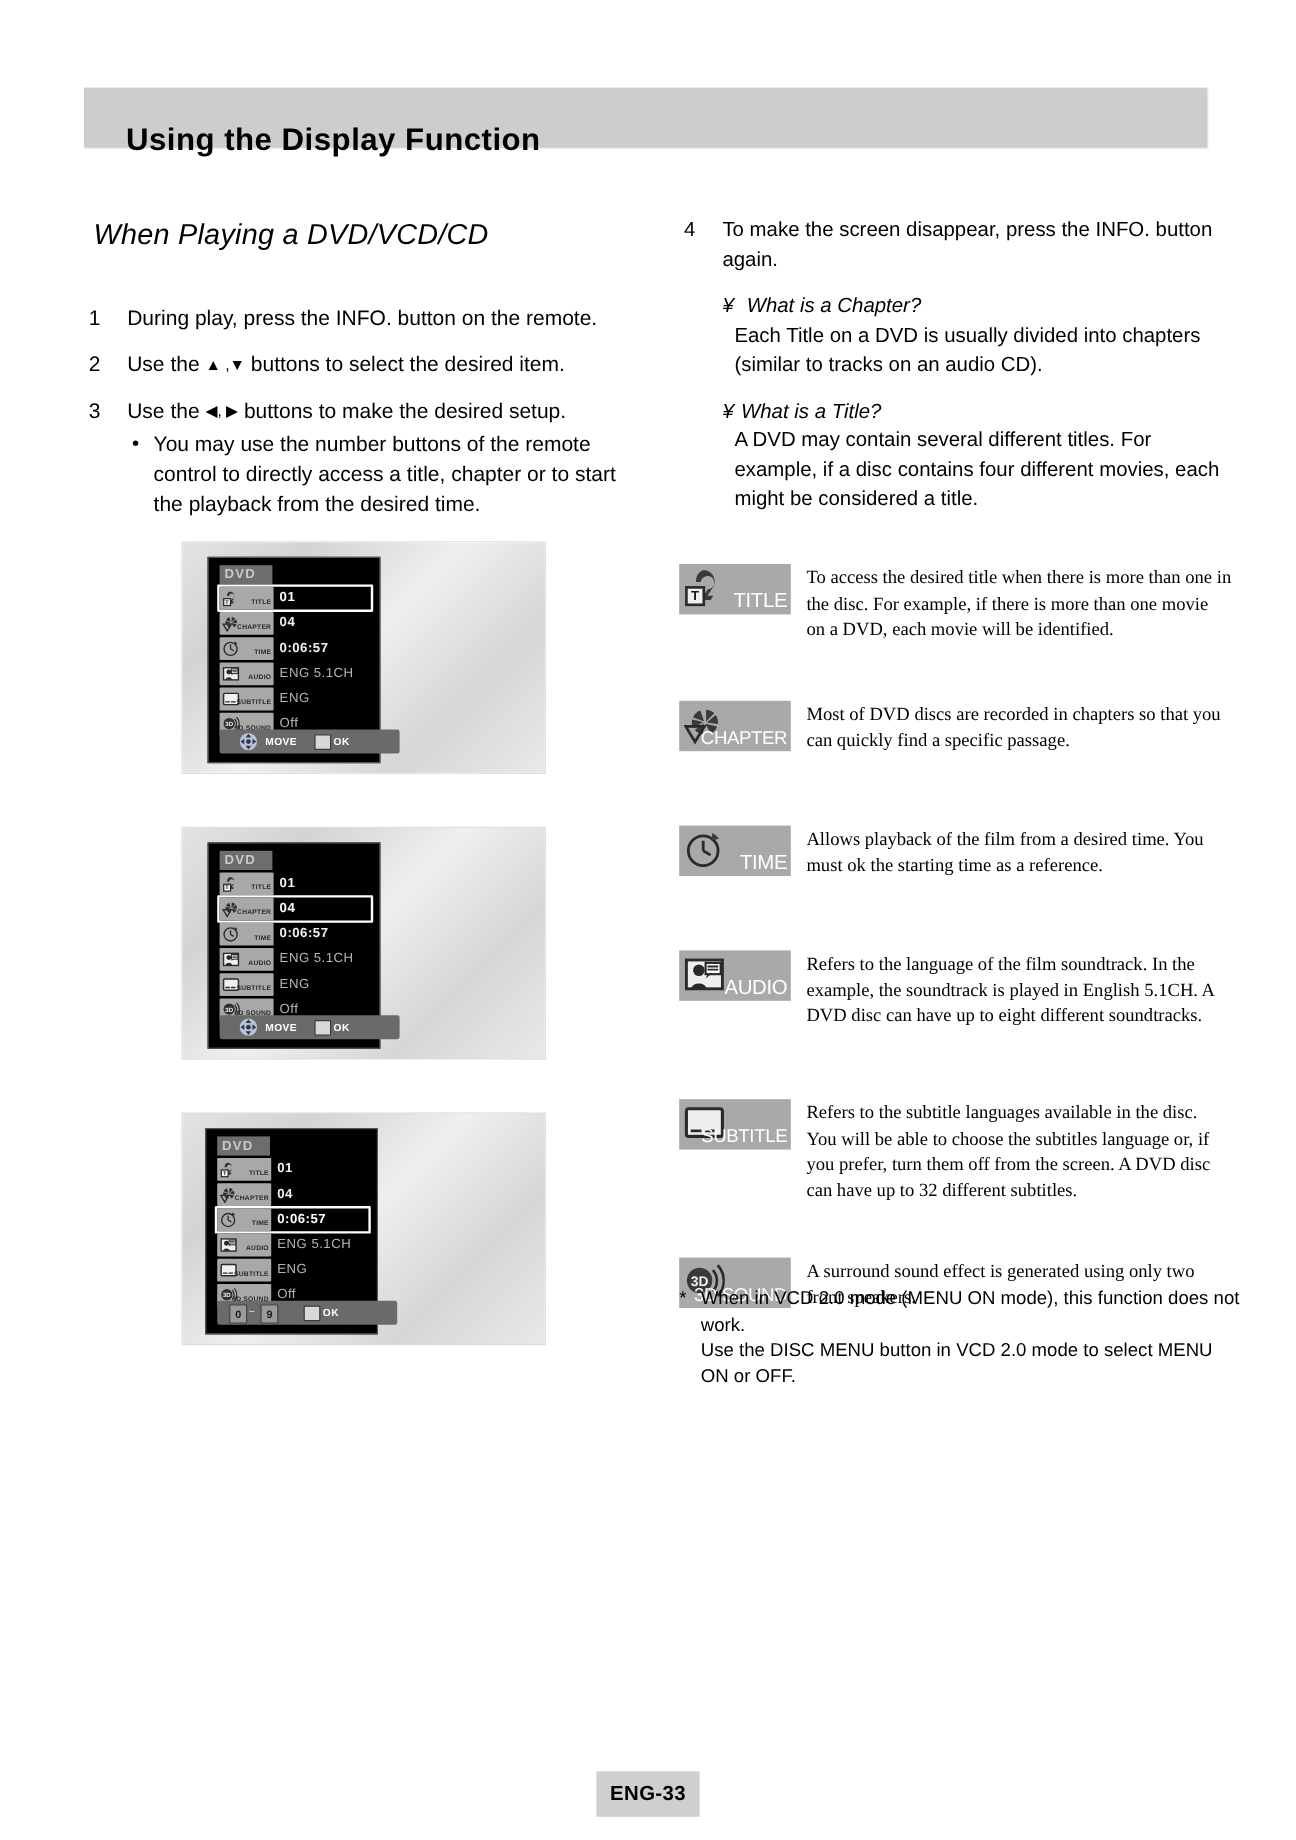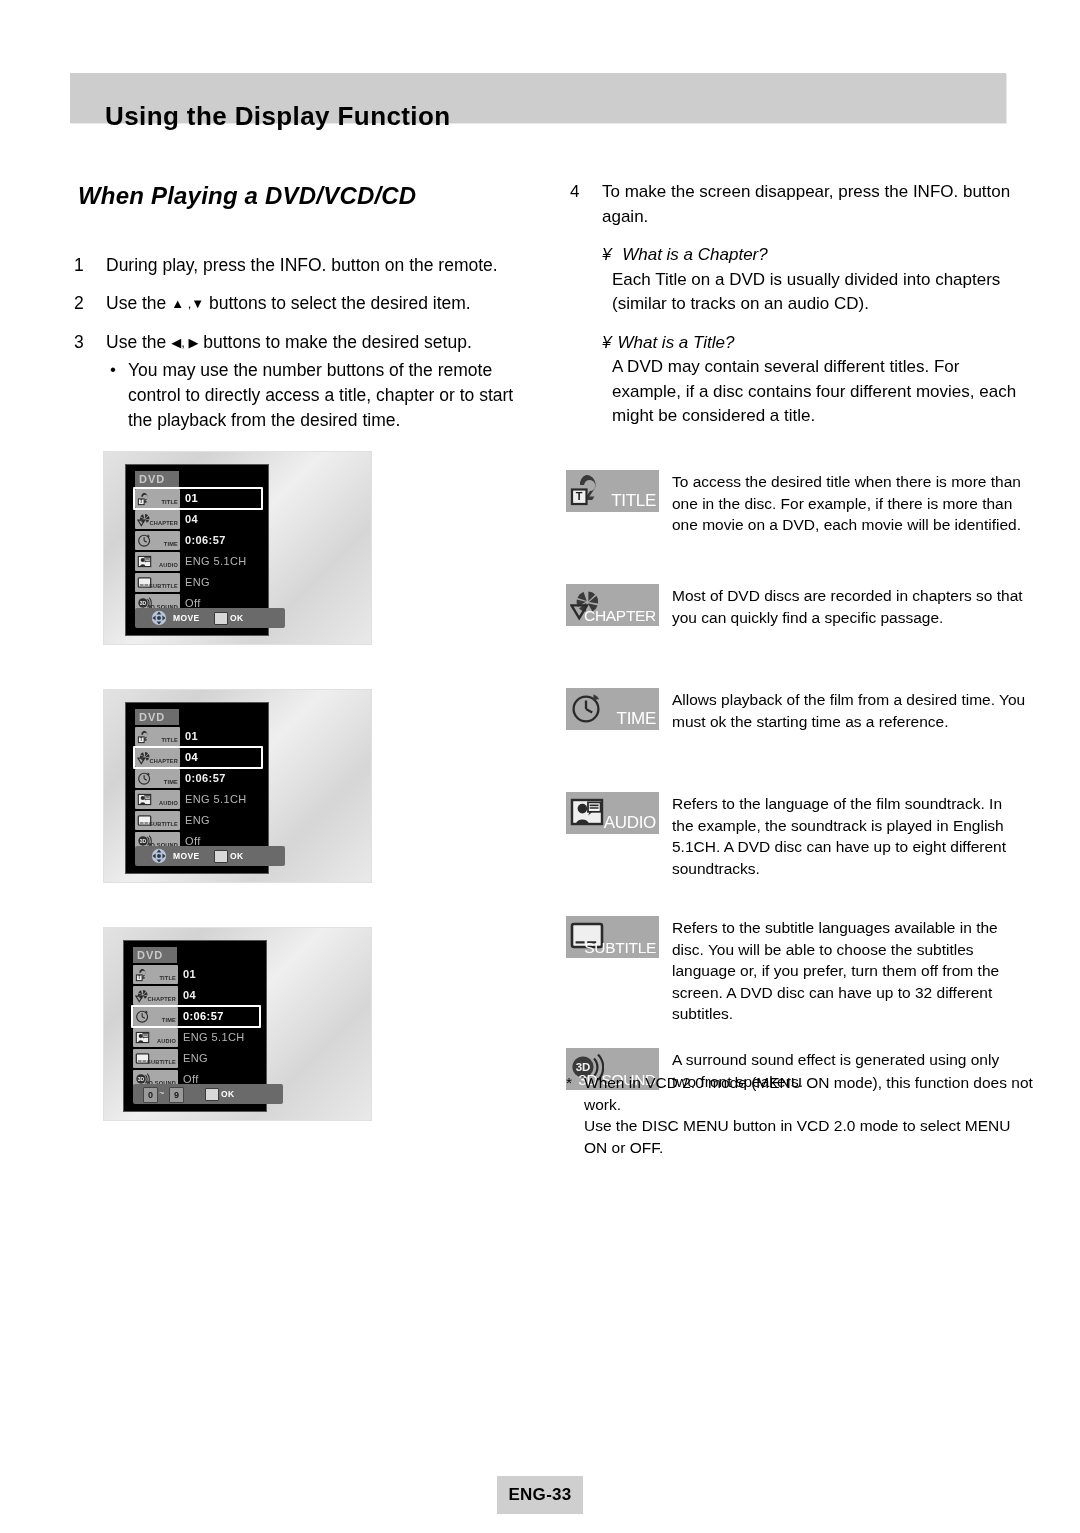--- a/index.html
+++ b/index.html
@@ -43,21 +43,21 @@
     color: #000;
     margin-top: 19px;
   }
 
   
   .section-heading {
     position: absolute;
     left: 78px;
     top: 182px;
     font-size: 24px;
-    font-weight: bold;
+    font-weight: normal;
     font-style: italic;
     letter-spacing: 0.2px;
   }
 
   
   .left-col {
     position: absolute;
     left: 70px;
     top: 252px;
     width: 470px;
@@ -86,24 +86,25 @@
     position: absolute;
     left: 4px;
     top: -1px;
     font-size: 17px;
   }
   .arrow-glyph { font-size: 13px; vertical-align: 1px; letter-spacing: 0; }
 
   
   .osd-shot {
     position: absolute;
-    width: 267px;
+    width: 302px;
     height: 192px;
     background: linear-gradient(135deg, #e3e3e3 0%, #d3d3d3 22%, #efefef 48%, #d6d6d6 74%, #e9e9e9 100%);
     box-shadow: 0 0 0 1px #e0e0e0;
+    margin-left: 48px;
   }
   .osd-shot.s1 { left: 104px; top: 452px; }
   .osd-shot.s2 { left: 104px; top: 690px; }
   .osd-shot.s3 { left: 104px; top: 928px; }
 
   .osd-screen {
     position: absolute;
     left: 21px;
     top: 12px;
     width: 142px;
@@ -305,20 +306,21 @@
     letter-spacing: -0.3px;
     font-weight: normal;
     white-space: nowrap;
   }
   .icon-row .badge .btext.small { font-size: 15.5px; }
   .icon-row .desc {
     margin-left: 106px;
     font-size: 15.5px;
     line-height: 21.5px;
     padding-top: 1px;
+    font-family: Liberation Serif, serif;
   }
 
   
   .footnote {
     position: absolute;
     left: 566px;
     top: 1072px;
     width: 468px;
     font-size: 15.5px;
     line-height: 21.5px;

